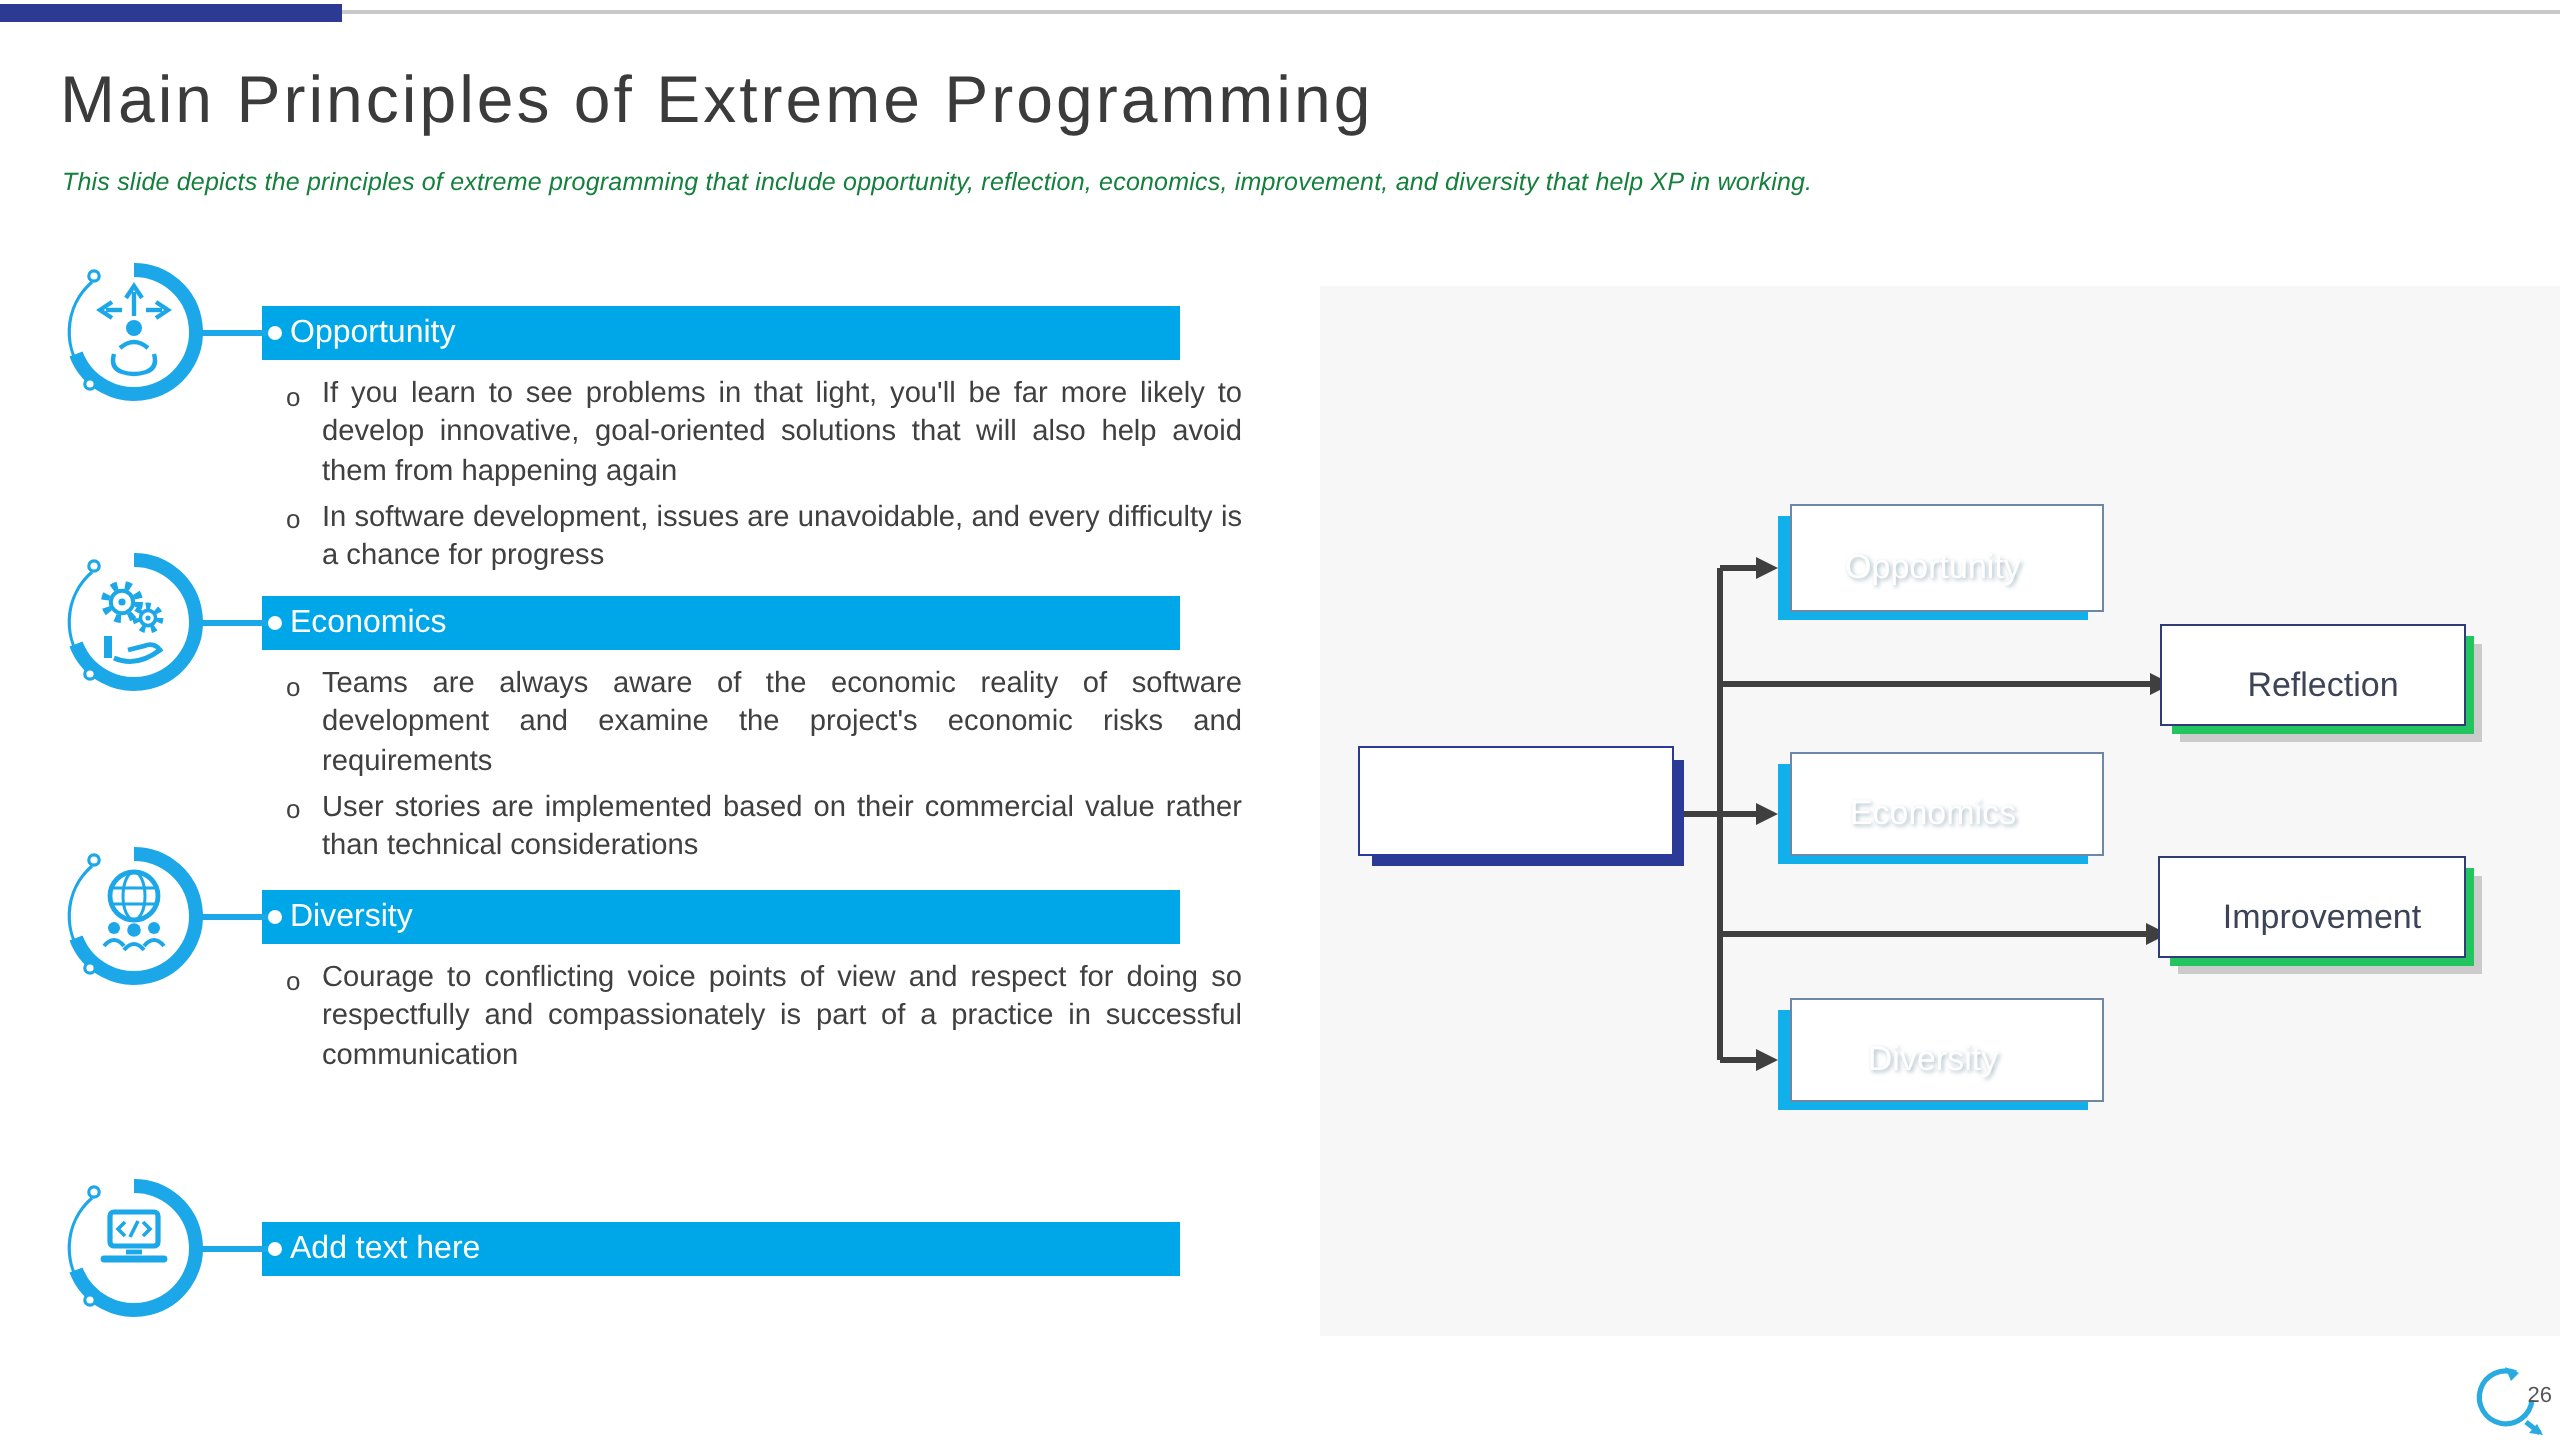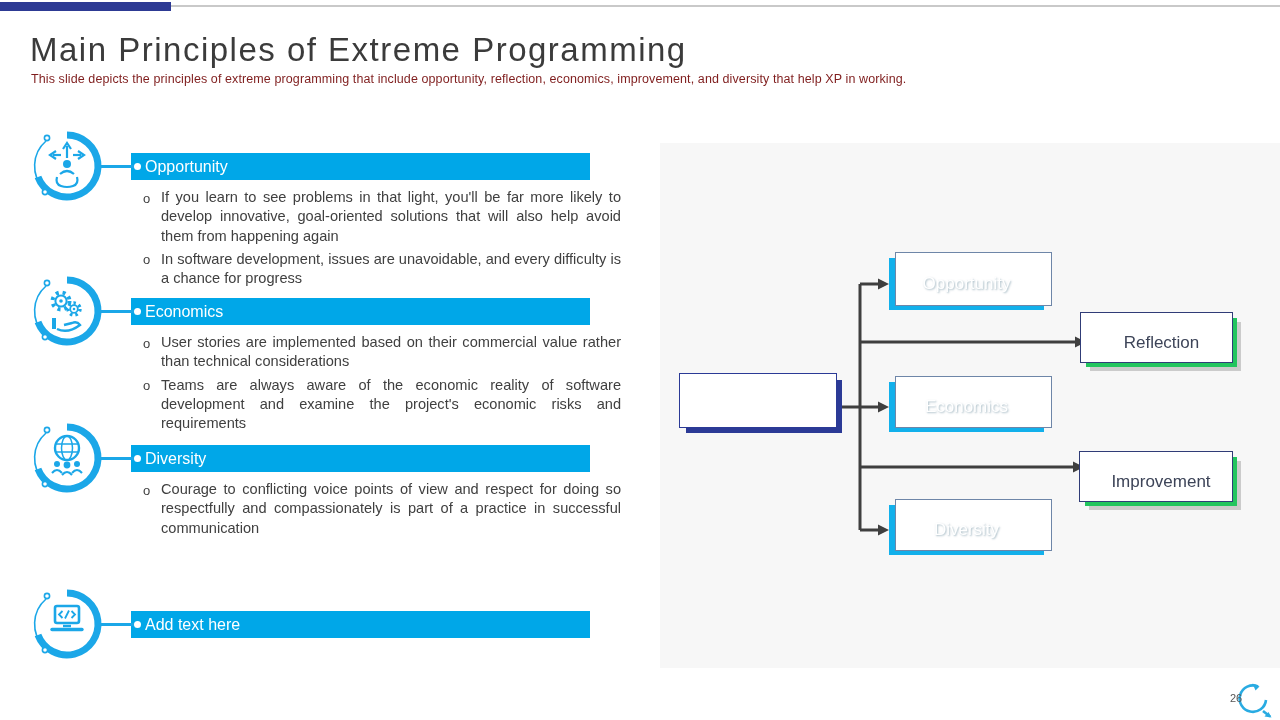--- a/index.html
+++ b/index.html
@@ -10,21 +10,21 @@
   }
   
   .top-line { position:absolute; top:5px; left:0; width:100%; height:2px; background:#c9c9c9; }
   .top-accent { position:absolute; top:2px; left:0; width:171px; height:9px; background:#2d3a94; }
 
   
   .title {
     position:absolute; left:30px; top:31px; font-size:33px; color:#3b3b3b;
     letter-spacing:1.5px; font-weight:400; white-space:nowrap;
   }
-  .subtitle { position:absolute; left:31px; top:72px; font-size:12.5px; color:#7f1d1d; letter-spacing:0.1px; }
+  .subtitle { position:absolute; left:31px; top:84px; font-size:12.5px; color:#15803d; letter-spacing:0.1px;font-style:italic; }
 
   
   .section { position:absolute; left:28px; width:562px; }
   .sec-bar {
     position:relative; margin-left:103px; height:27px; background:#00a7e8;
     color:#ffffff; font-size:16px; line-height:27px; padding-left:14px;
   }
   .sec-bar::before { 
     content:""; position:absolute; left:-34px; top:12px; width:38px; height:2.5px; background:#1ba7e8;
   }
@@ -54,21 +54,21 @@
   .node.lavender { background:#22c55e; color:#3d4458; box-shadow:4px 4px 0 #cbcbcb; }
   .node.lavender::before { top:-6px; left:-6px; border:1px solid #303c77; }
   .node.navy { background:#2b3a96; color:#ffffff; font-weight:bold; font-size:18px; }
   .node.navy::before { top:-7px; left:-7px; border:1px solid #2b3a96; }
 
   
   .footer { position:absolute; left:0; top:702px; width:100%; text-align:center; font-size:11.5px; color:#808080; }
   .page-badge { position:absolute; left:1230px; top:681px; width:46px; height:39px; }
   .page-badge svg { position:absolute; left:0; top:0; width:46px; height:39px; }
   .page-badge .num {
-    position:absolute; left:0; top:11px; width:46px; text-align:left;
+    position:absolute; left:0; top:11px; width:46px; text-align:right;
     font-size:11px; color:#555555;
   }
 </style>
 </head>
 <body>
 
 <div class="slide">
   <div class="top-line"></div>
   <div class="top-accent"></div>
 
@@ -114,22 +114,22 @@
         <circle cx="33" cy="29" r="1.8" fill="#1ba7e8"></circle>
         <circle cx="46" cy="37" r="6" stroke="#1ba7e8" stroke-width="3.4" stroke-dasharray="2.4 3"></circle>
         <circle cx="46" cy="37" r="3.8" stroke="#1ba7e8" stroke-width="1.8"></circle>
         <circle cx="46" cy="37" r="1.3" fill="#1ba7e8"></circle>
         <path d="M26 57 V46" stroke="#1ba7e8" stroke-width="4"></path>
         <path d="M29 57 Q40 62 52 53 Q49 49 44 51 L36 53" stroke="#1ba7e8" stroke-width="2.4"></path>
       </svg>
     </div>
     <div class="sec-bar">Economics</div>
     <ul class="bullets">
+      <li>Teams are always aware of the economic reality of software development and examine the project's economic risks and requirements</li>
       <li>User stories are implemented based on their commercial value rather than technical considerations</li>
-      <li>Teams are always aware of the economic reality of software development and examine the project's economic risks and requirements</li>
     </ul>
   </div>
 
   <div class="section" style="top:445px;">
     <div class="icon-wrap">
       <svg viewBox="0 0 78 78" fill="none">
         <path d="M39 8 A31 31 0 1 1 10 50" stroke="#1ba7e8" stroke-width="7"></path>
         <path d="M18 14 A33 33 0 0 0 16 62" stroke="#1ba7e8" stroke-width="1.6"></path>
         <circle cx="19" cy="11" r="2.6" fill="#fff" stroke="#1ba7e8" stroke-width="1.6"></circle>
         <circle cx="17" cy="65" r="2.6" fill="#fff" stroke="#1ba7e8" stroke-width="1.6"></circle>
@@ -186,21 +186,21 @@
     </svg>
 
     <div class="node navy" style="left:26px; top:237px; width:156px; height:53px;">Principles</div>
 
     <div class="node cyan" style="left:229px; top:115px; width:155px; height:52px;">Opportunity</div>
 
     <div class="node lavender" style="left:426px; top:175px; width:151px; height:49px;">Reflection</div>
 
     <div class="node cyan" style="left:229px; top:239px; width:155px; height:50px;">Economics</div>
 
-    <div class="node lavender" style="left:425px; top:314px; width:152px; height:49px;">Improvement</div>
+    <div class="node lavender" style="left:425px; top:291px; width:152px; height:49px;">Improvement</div>
 
     <div class="node cyan" style="left:229px; top:362px; width:155px; height:50px;">Diversity</div>
   </div>
 
 
   <div class="page-badge">
     <svg viewBox="0 0 46 39" fill="none">
       <path d="M28 5.5 A13.2 13.2 0 1 0 36 19" stroke="#29abe2" stroke-width="2.6"></path>
       <polygon points="29.5,5.5 22.5,2.5 25.5,9.5" fill="#29abe2"></polygon>
       <path d="M33 30 L40 35.5" stroke="#29abe2" stroke-width="2.6"></path>

